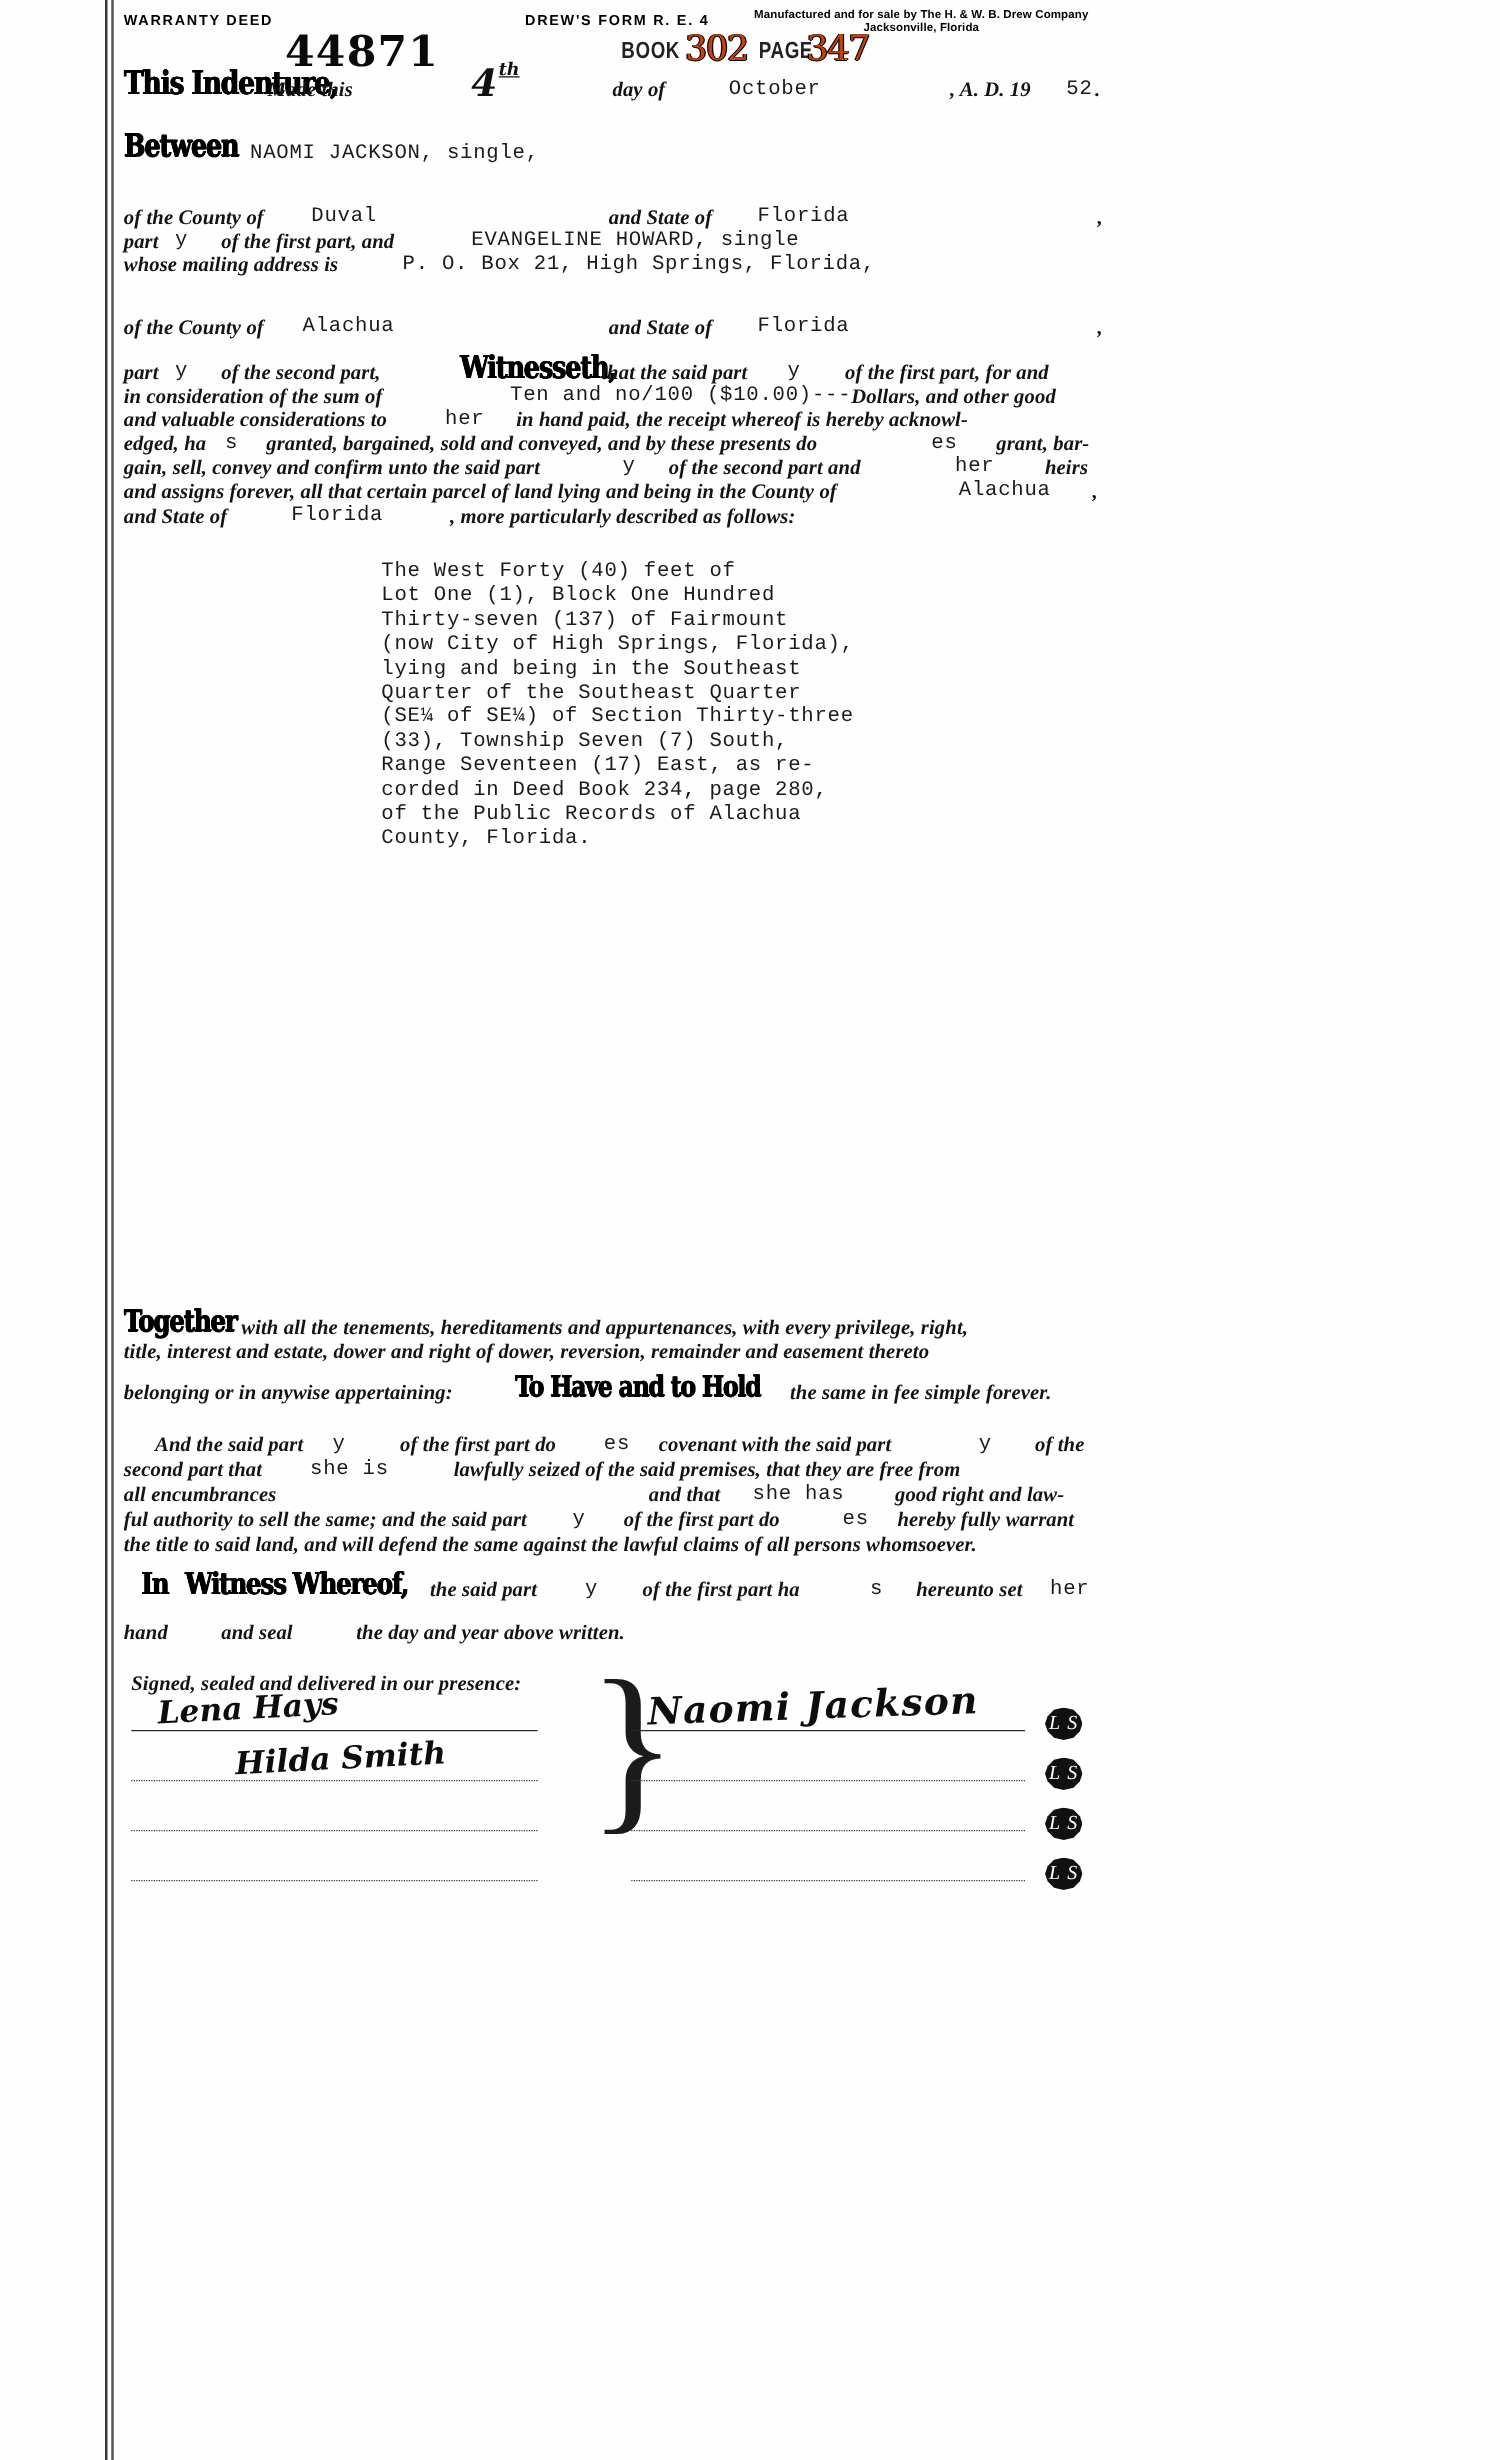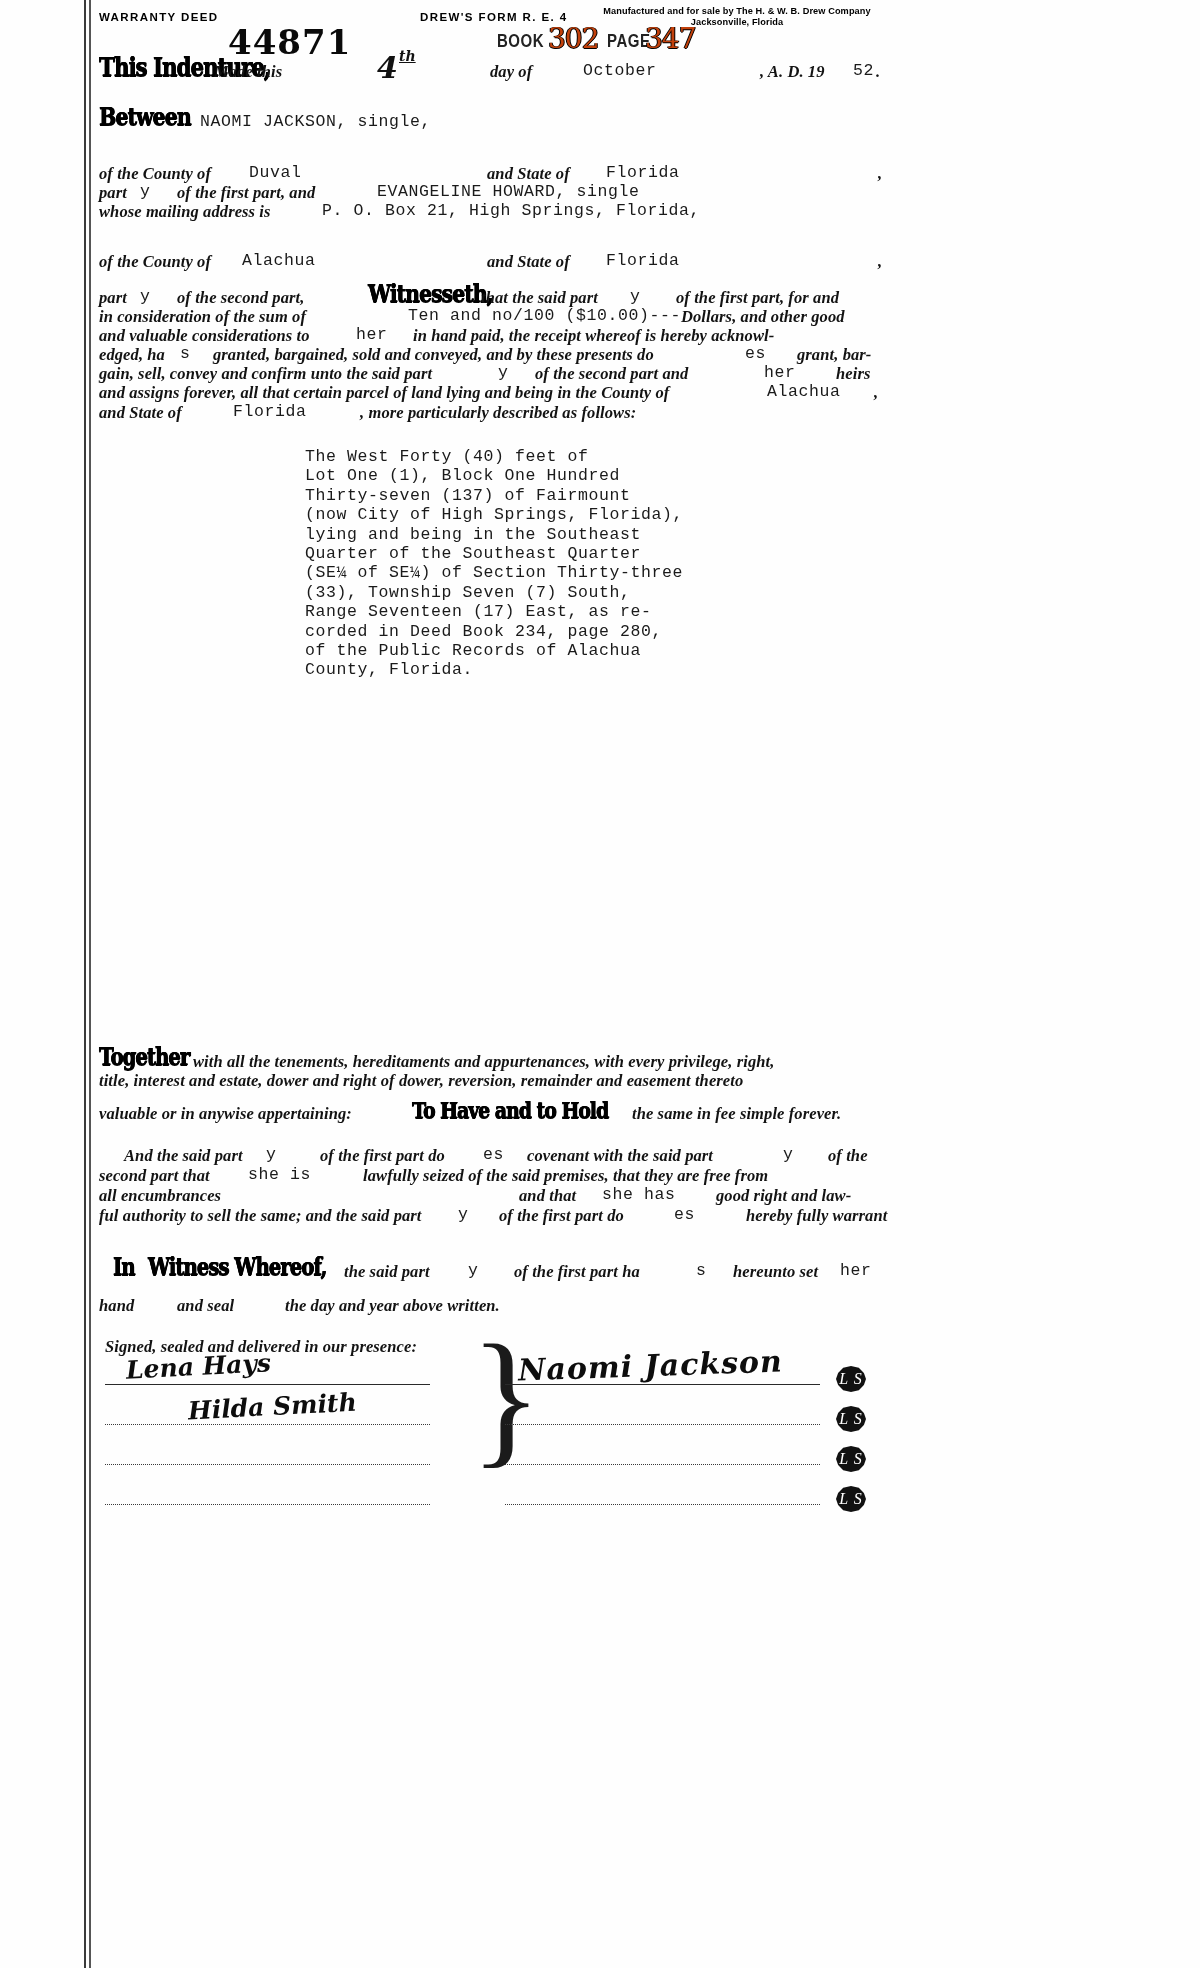--- a/index.html
+++ b/index.html
@@ -156,21 +156,21 @@
       <div class="type" style="white-space: pre; line-height: 19.4px;">(33), Township Seven (7) South,</div>
       <div class="type" style="white-space: pre; line-height: 19.4px;">Range Seventeen (17) East, as re-</div>
       <div class="type" style="white-space: pre; line-height: 19.4px;">corded in Deed Book 234, page 280,</div>
       <div class="type" style="white-space: pre; line-height: 19.4px;">of the Public Records of Alachua</div>
       <div class="type" style="white-space: pre; line-height: 19.4px;">County, Florida.</div>
     </div>
 
   <div class="abs gothic" style="left:99px;top:1042px;font-size:24px;">Together</div>
   <div class="abs form" style="left:99px;top:1071px;">title, interest and estate, dower and right of dower, reversion, remainder and easement thereto</div>
   <div class="abs form" style="left:193px;top:1052px;">with all the tenements, hereditaments and appurtenances, with every privilege, right,</div>
-  <div class="abs form" style="left:99px;top:1104px;">valuable or in anywise appertaining:</div>
+  <div class="abs form" style="left:99px;top:1104px;">belonging or in anywise appertaining:</div>
   <div class="abs gothic" style="left:412px;top:1096px;font-size:23px;">To Have and to Hold</div>
   <div class="abs form" style="left:632px;top:1104px;">the same in fee simple forever.</div>
 
   <div class="abs form" style="left:124px;top:1146px;">And the said part</div>
   <div class="abs type" style="left:266px;top:1145px;">y</div>
   <div class="abs form" style="left:320px;top:1146px;">of the first part do</div>
   <div class="abs type" style="left:483px;top:1145px;">es</div>
   <div class="abs form" style="left:527px;top:1146px;">covenant with the said part</div>
   <div class="abs type" style="left:783px;top:1145px;">y</div>
   <div class="abs form" style="left:828px;top:1146px;">of the</div>
@@ -181,22 +181,23 @@
 
   <div class="abs form" style="left:99px;top:1186px;">all encumbrances</div>
   <div class="abs form" style="left:519px;top:1186px;">and that</div>
   <div class="abs type" style="left:602px;top:1185px;">she has</div>
   <div class="abs form" style="left:716px;top:1186px;">good right and law-</div>
 
   <div class="abs form" style="left:99px;top:1206px;">ful authority to sell the same; and the said part</div>
   <div class="abs type" style="left:458px;top:1205px;">y</div>
   <div class="abs form" style="left:499px;top:1206px;">of the first part do</div>
   <div class="abs type" style="left:674px;top:1205px;">es</div>
-  <div class="abs form" style="left:718px;top:1206px;margin-left:28px;">hereby fully warrant</div>
-
+  <div class="abs form" style="left:718px;top:1206px;">hereby fully warrant</div>
+
+  <div class="abs form" style="left:99px;top:1226px;">the title to said land, and will defend the same against the lawful claims of all persons whomsoever.</div>
 
   <div class="abs gothic" style="left:113px;top:1252px;font-size:24px;">In</div>
   <div class="abs gothic" style="left:148px;top:1252px;font-size:24px;">Witness Whereof,</div>
   <div class="abs form" style="left:344px;top:1262px;">the said part</div>
   <div class="abs type" style="left:468px;top:1261px;">y</div>
   <div class="abs form" style="left:514px;top:1262px;">of the first part ha</div>
   <div class="abs type" style="left:696px;top:1261px;">s</div>
   <div class="abs form" style="left:733px;top:1262px;">hereunto set</div>
   <div class="abs type" style="left:840px;top:1261px;">her</div>
 

